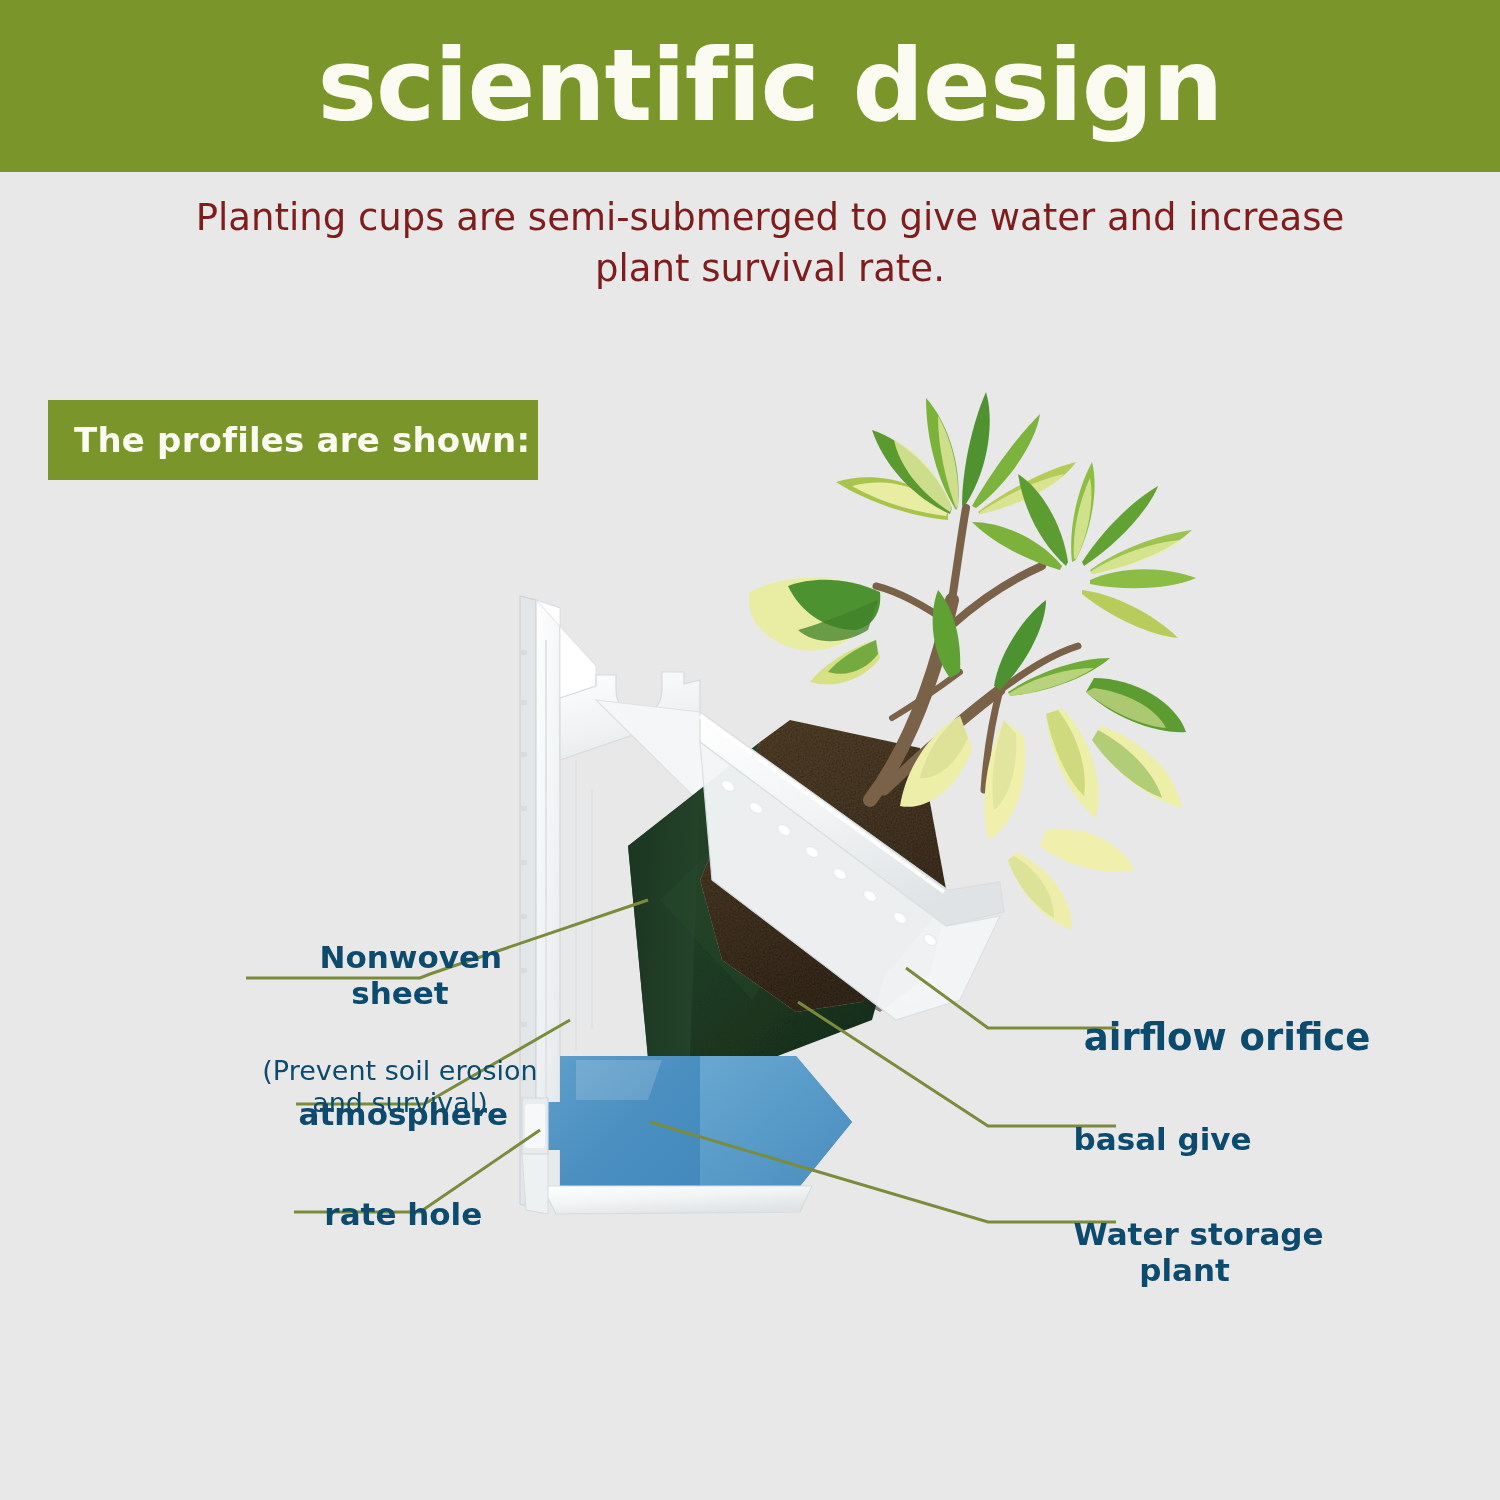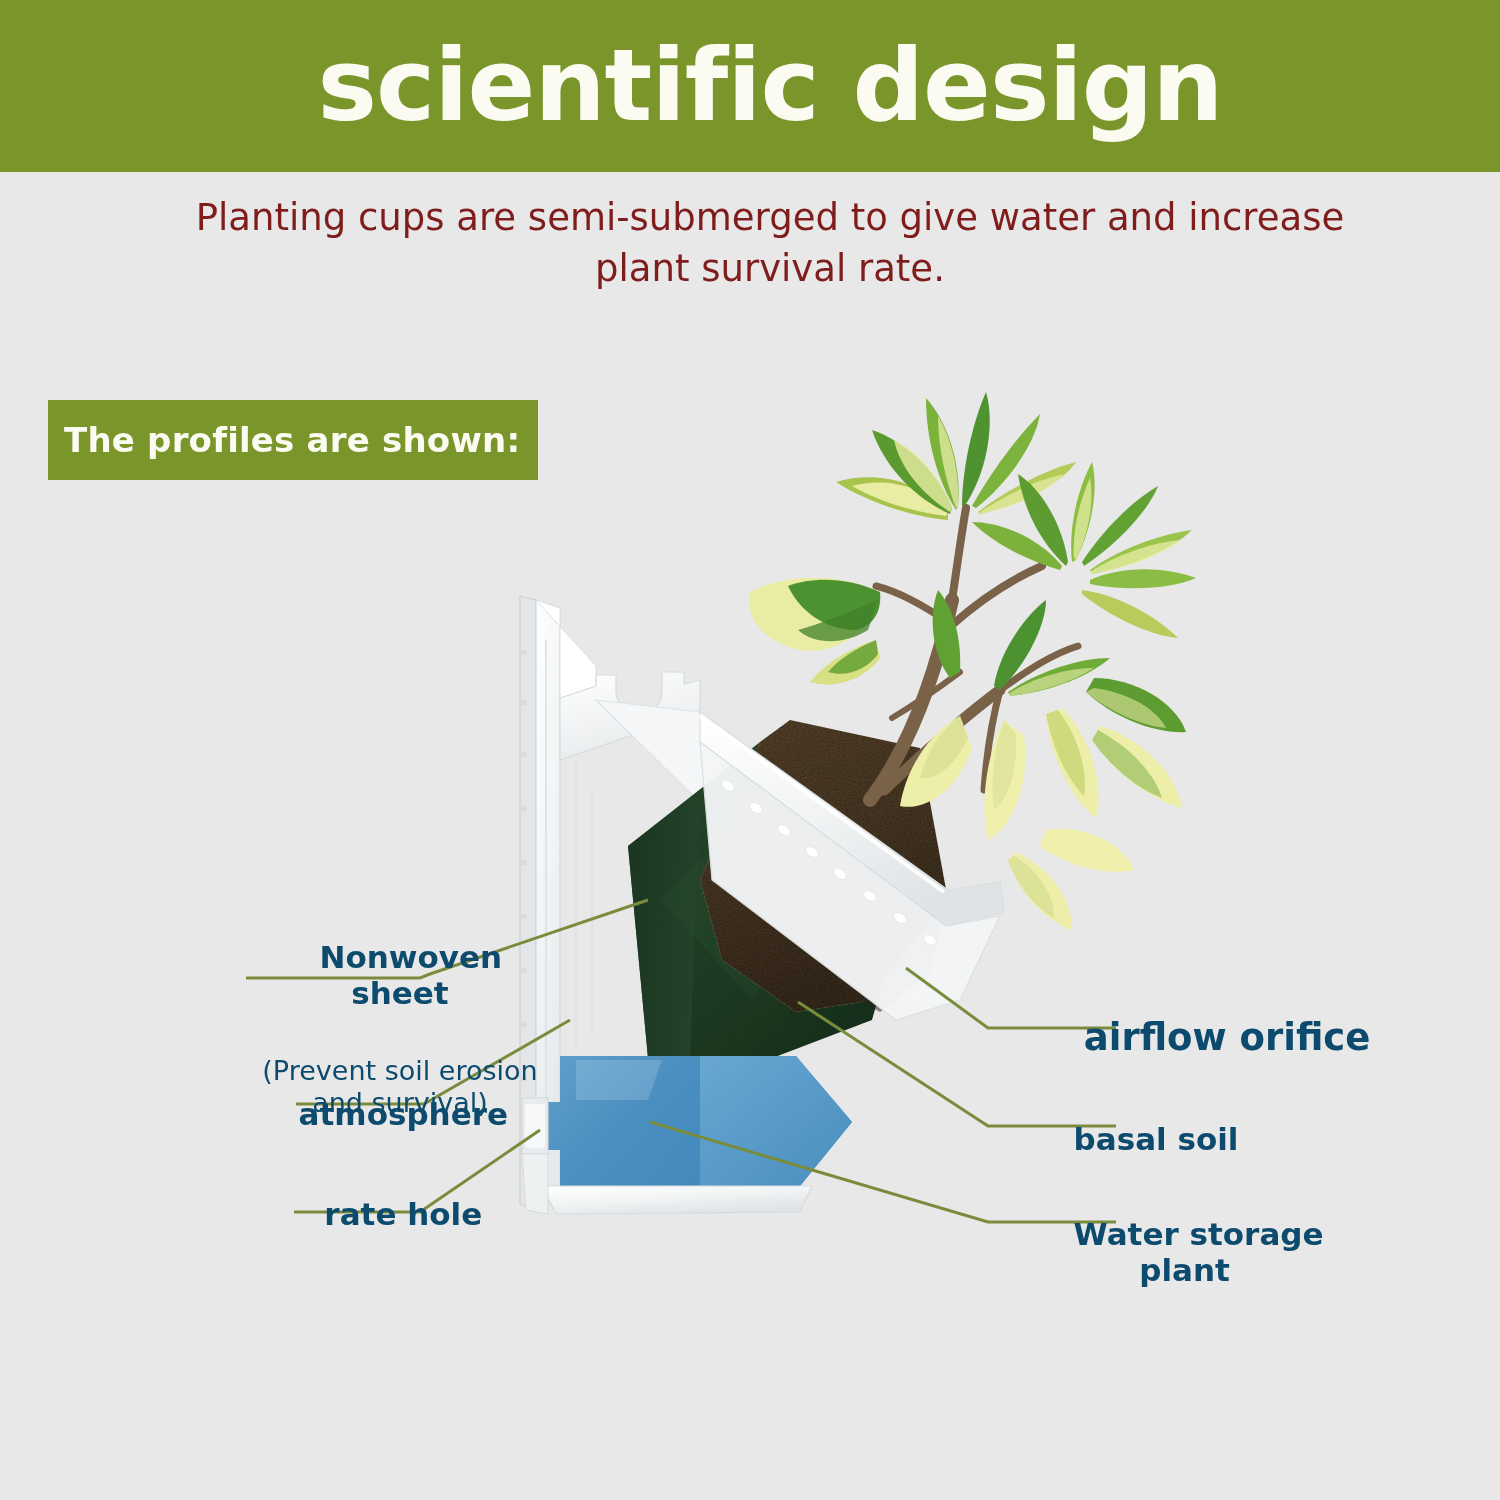--- a/index.html
+++ b/index.html
@@ -39,21 +39,21 @@
   
   .profiles-tag{
     position:absolute;left:48px;top:400px;
     width:490px;height:80px;
     background:#7a9529;
     display:flex;align-items:center;
   }
   .profiles-tag-label{
     color:#fbfbf2;
     font-size:34px;font-weight:bold;
-    padding-left:16px;
+    padding-left:26px;
     letter-spacing:.2px;
   }
 
   
   .stage{
     position:absolute;left:0;top:0;width:1500px;height:1500px;
     pointer-events:none;
   }
   .stage svg{display:block;}
 
@@ -401,19 +401,19 @@
 
 <div class="callout bold" id="cal-drain">
   <span>rate hole</span>
 </div>
 
 <div class="callout bold" id="cal-airflow">
   <span>airflow orifice</span>
 </div>
 
 <div class="callout bold" id="cal-basal">
-  <span>basal soil</span>
+  <span>basal give</span>
 </div>
 
 <div class="callout bold" id="cal-water">
   <span>Water storage
 plant</span>
 </div>
 
 </body></html>

